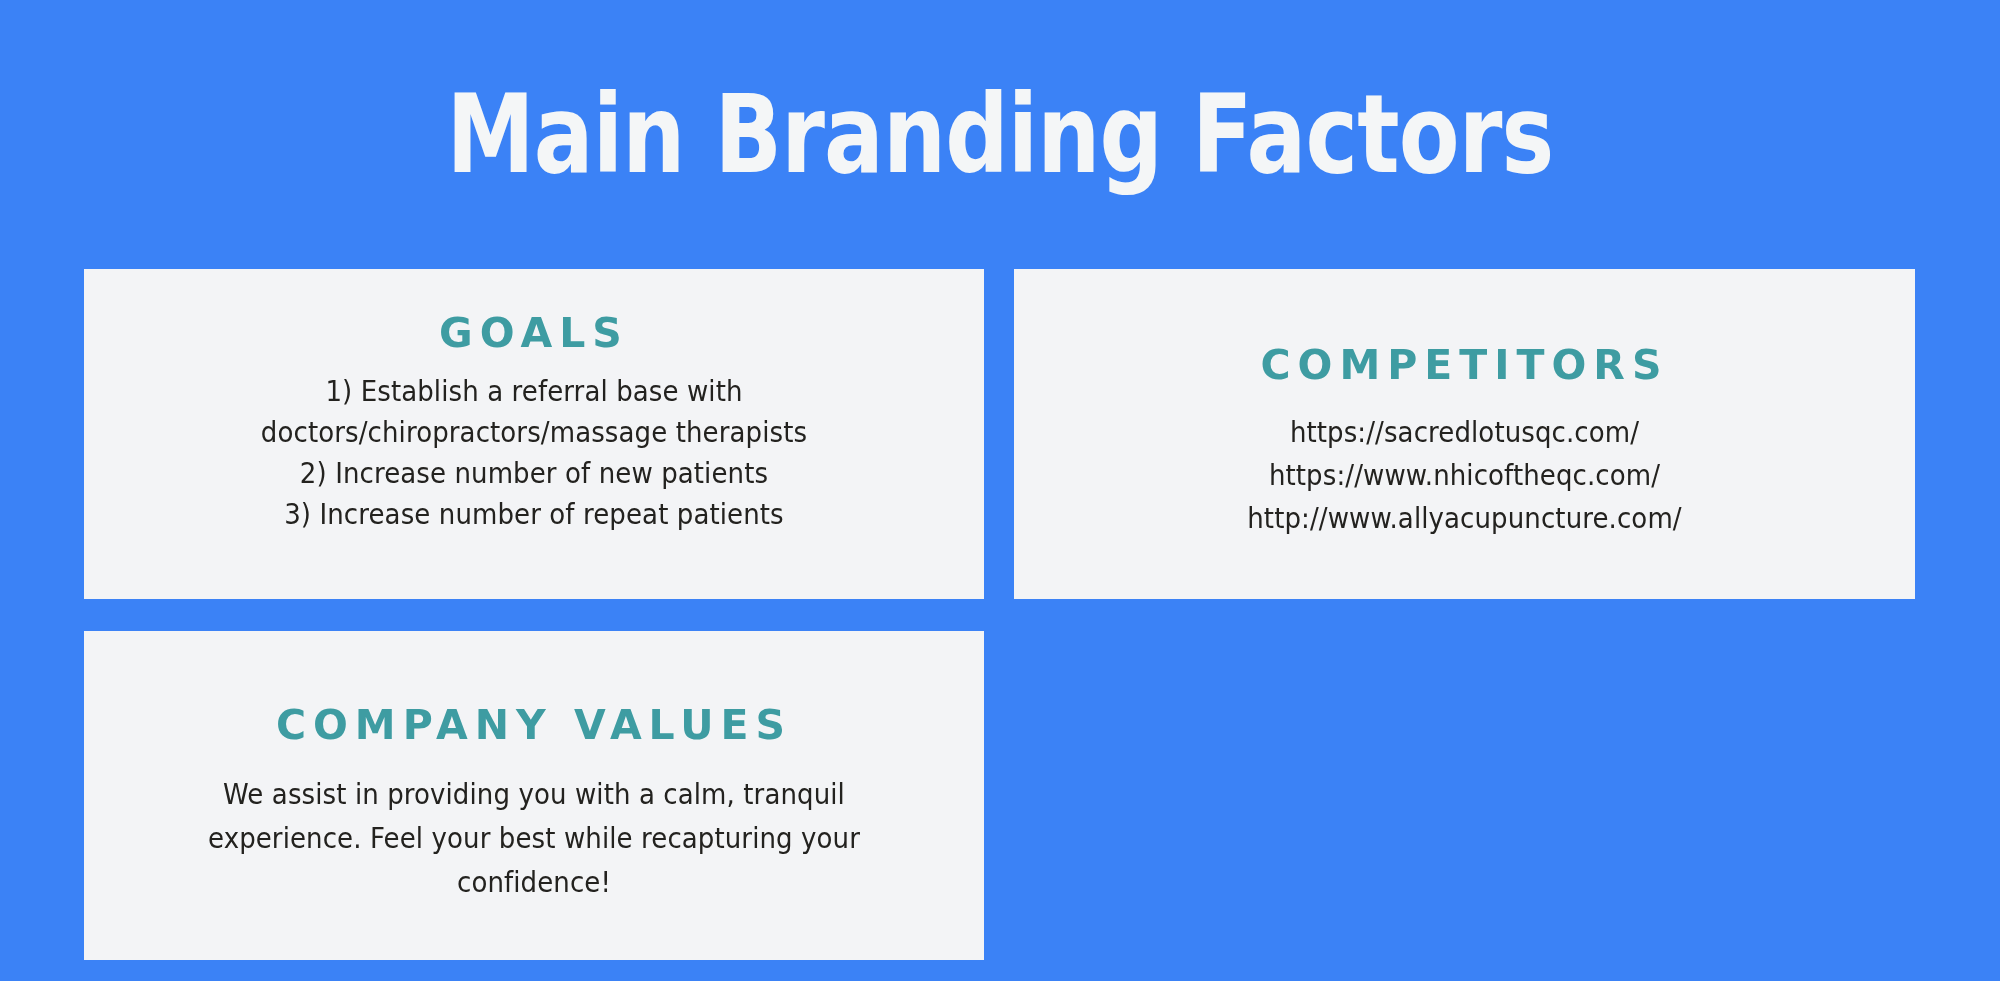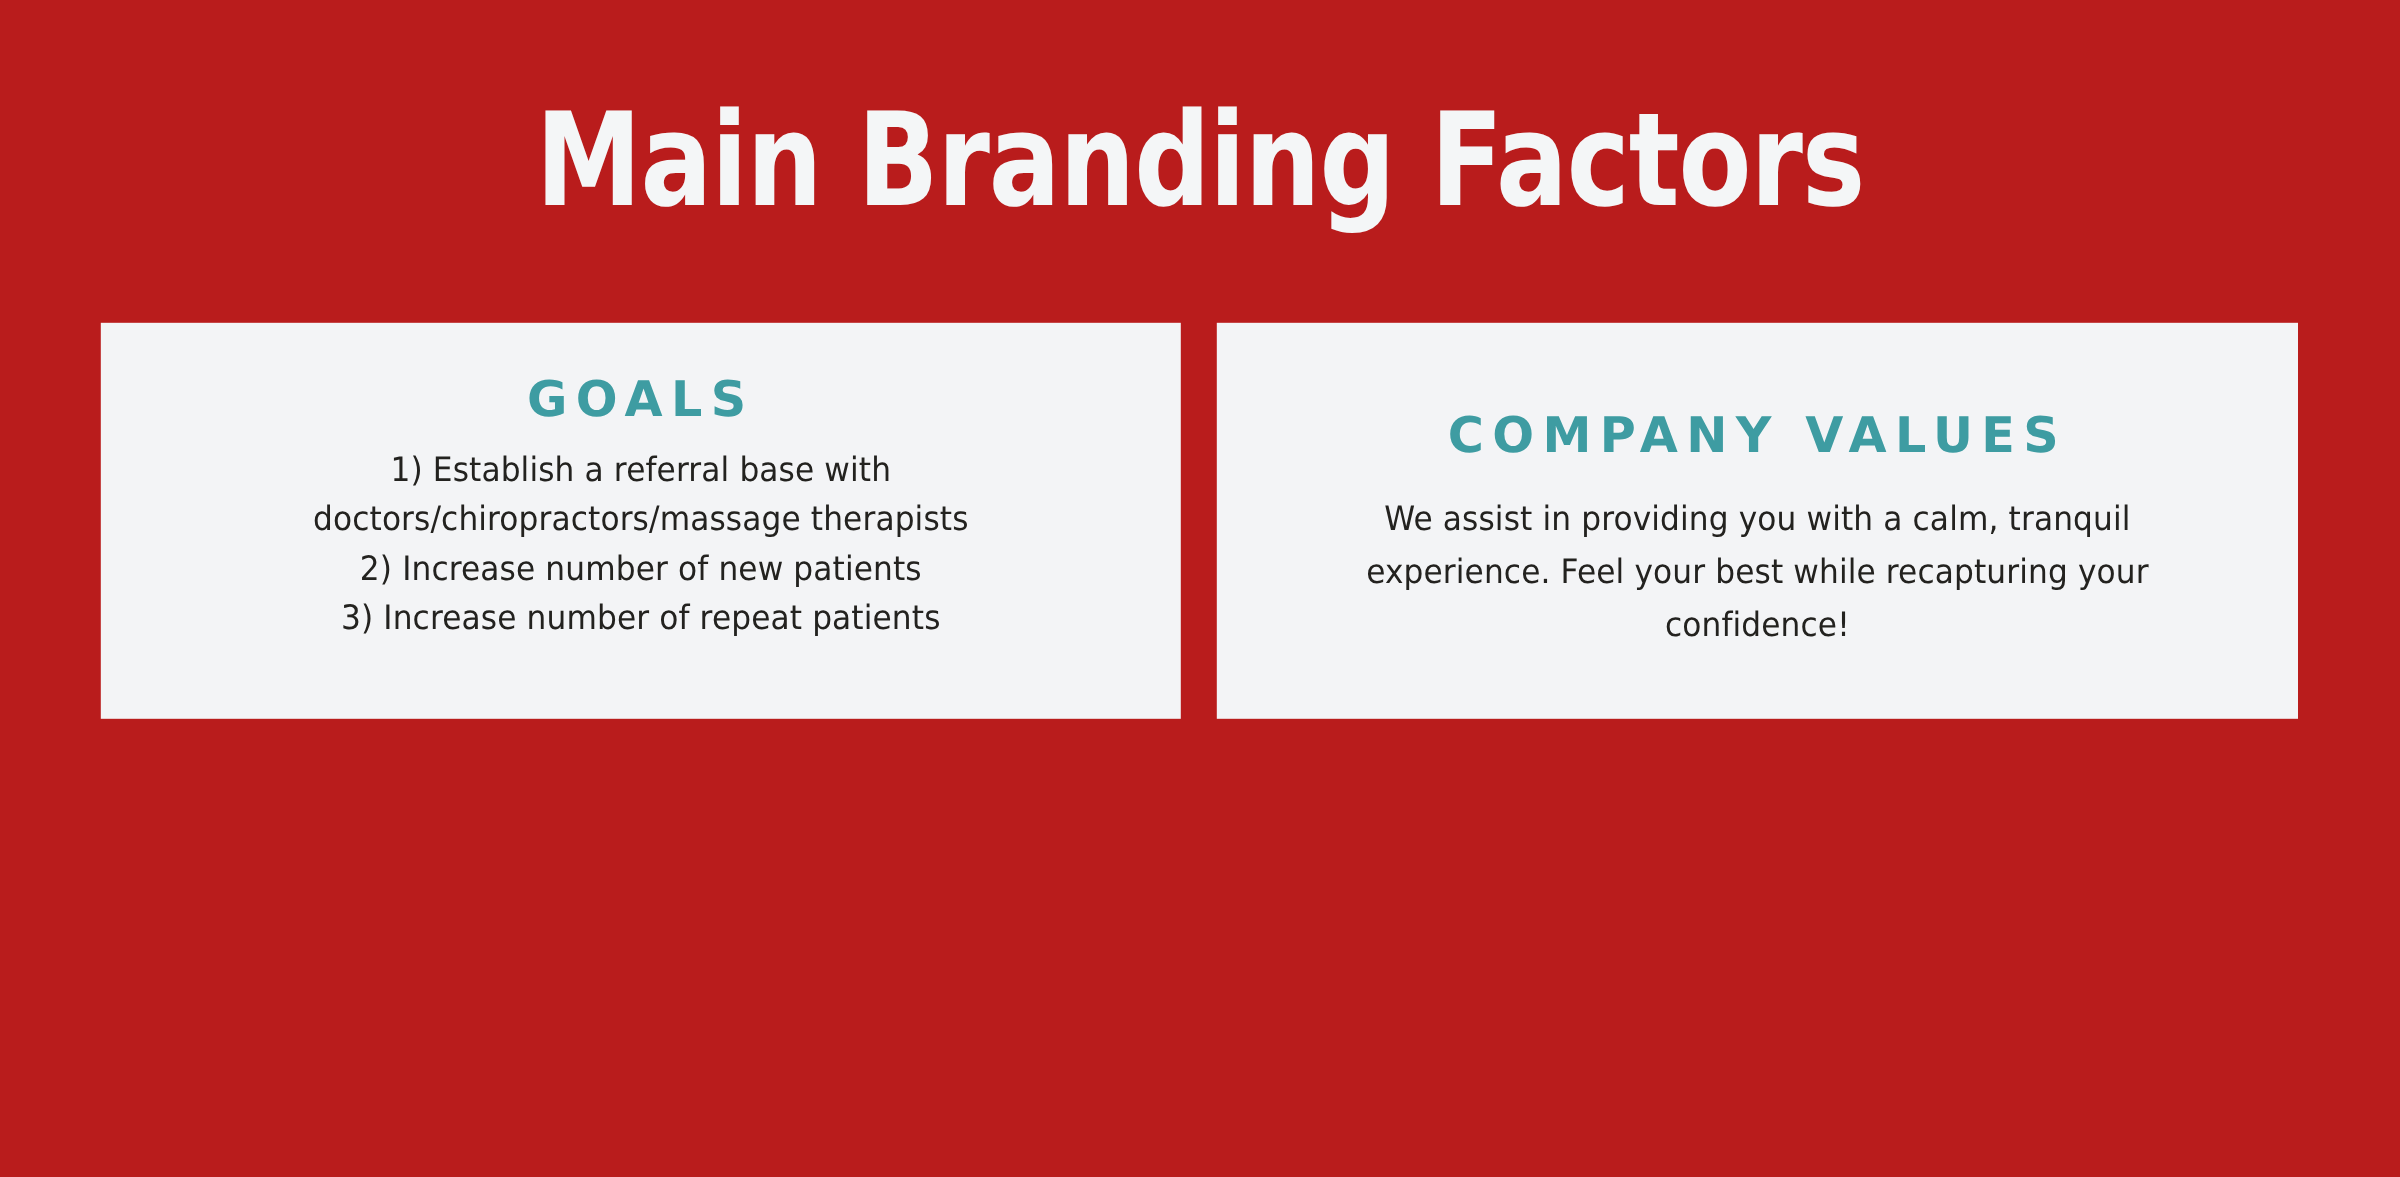--- a/index.html
+++ b/index.html
@@ -13,21 +13,21 @@
     overflow: hidden;
     background: #4aa3a8;
     font-family: "Liberation Sans", sans-serif;
     -webkit-font-smoothing: antialiased;
   }
 
   .poster {
     position: relative;
     width: 2000px;
     height: 981px;
-    background: #b91c1c;
+    background: #3b82f6;
     box-sizing: border-box;
   }
 
   
   .poster-title {
     position: absolute;
     left: 0;
     top: 4px;
     width: 2000px;
     text-align: center;
@@ -137,20 +137,28 @@
       <h2 class="card-heading">GOALS</h2>
       <ul class="card-body">
         <li>1) Establish a referral base with</li>
         <li>doctors/chiropractors/massage therapists</li>
         <li>2) Increase number of new patients</li>
         <li>3) Increase number of repeat patients</li>
       </ul>
     </section>
 
 
+    <section class="card card--competitors">
+      <h2 class="card-heading">COMPETITORS</h2>
+      <ul class="card-body">
+        <li>https://sacredlotusqc.com/</li>
+        <li>https://www.nhicoftheqc.com/</li>
+        <li>http://www.allyacupuncture.com/</li>
+      </ul>
+    </section>
 
     <section class="card card--values">
       <h2 class="card-heading">COMPANY VALUES</h2>
       <ul class="card-body">
         <li>We assist in providing you with a calm, tranquil</li>
         <li>experience. Feel your best while recapturing your</li>
         <li>confidence!</li>
       </ul>
     </section>
 

